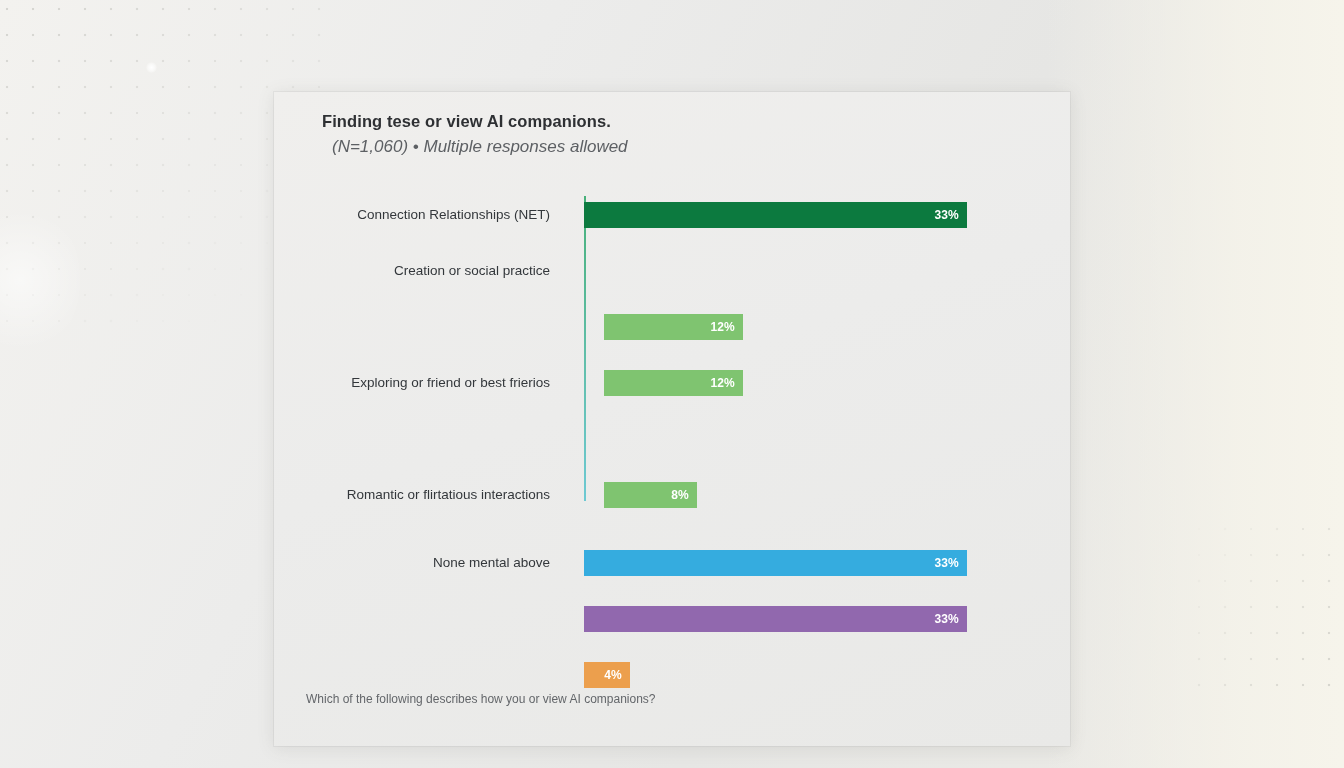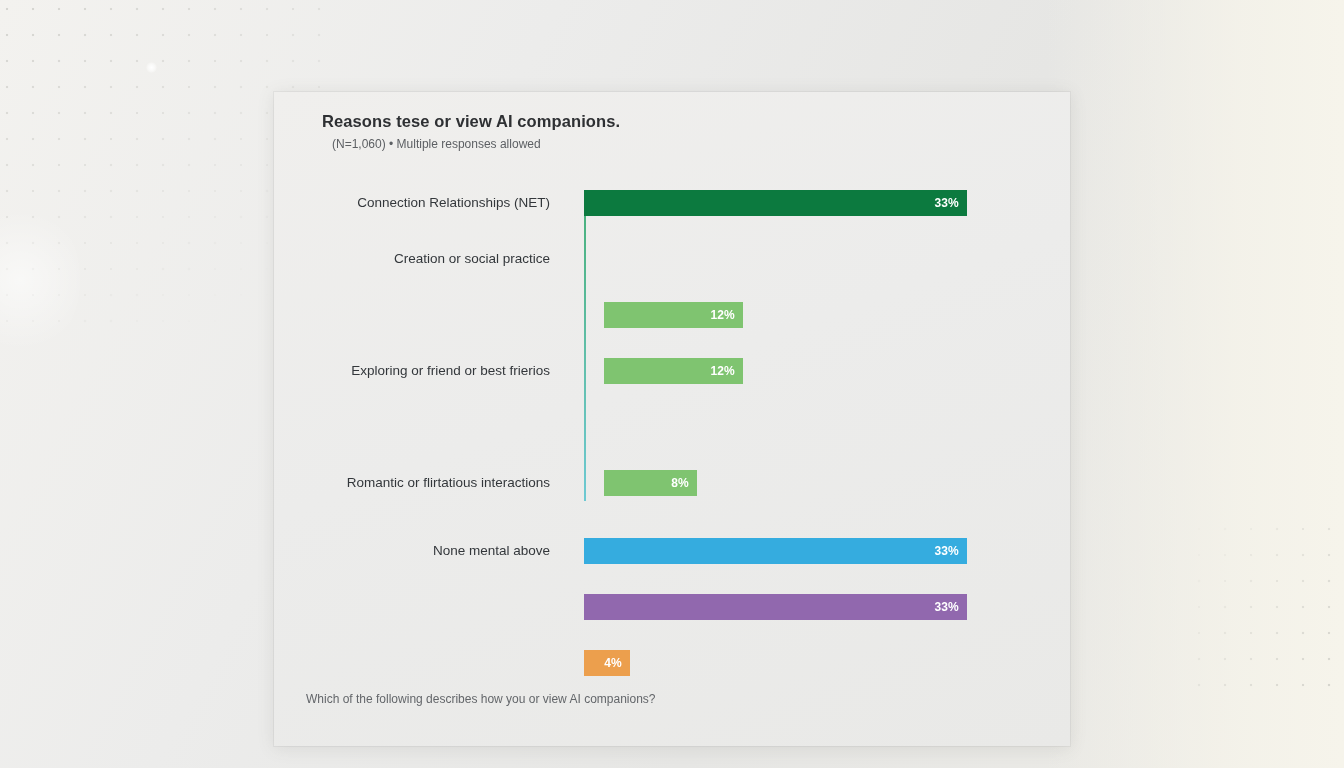--- a/index.html
+++ b/index.html
@@ -78,23 +78,24 @@
     left: 48px; top: 20px;
     font-size: 16.5px;
     font-weight: bold;
     color: #2e3033;
     letter-spacing: .1px;
     white-space: nowrap;
   }
   #chart-subtitle {
     position: absolute;
     left: 58px; top: 45px;
-    font-size: 12px;
+    font-size: 17px;
     color: #5d6064;
     white-space: nowrap;
+    font-style: italic;
   }
 
   
   #plot {
     position: absolute;
     left: 0; top: 0;
     width: 796px; height: 654px;
   }
   #axis-line {
     position: absolute;
@@ -102,20 +103,21 @@
     width: 2px; height: 305px;
     background: linear-gradient(180deg, #2aa565 0%, #49b7a0 55%, #57c3cf 100%);
     opacity: .85;
   }
 
   .row {
     position: absolute;
     left: 0;
     width: 796px;
     height: 30px;
+    margin-top: 12px;
   }
   .cat-label {
     position: absolute;
     right: 520px;
     top: 0;
     height: 30px;
     line-height: 30px;
     font-size: 13.5px;
     color: #33373b;
     white-space: nowrap;
@@ -154,21 +156,21 @@
 
 <div id="backdrop"></div>
 <div id="backdrop-warm"></div>
 <div id="dots-topleft" class="dots"></div>
 <div id="dots-bottomright" class="dots"></div>
 <div id="soft-blob"></div>
 <div id="glow-dot"></div>
 
 <div id="card">
 
-  <div id="chart-title">Reasons tese or view AI companions.</div>
+  <div id="chart-title">Finding tese or view AI companions.</div>
 
   <div id="chart-subtitle">(N=1,060) • Multiple responses allowed</div>
 
   <div id="plot">
     <div id="axis-line"></div>
 
   <div class="row" style="top: 96px;">
         <div class="cat-label">Connection Relationships (NET)</div>
         <div class="bar" style="left: 310px; width: 383px; background: rgb(12, 122, 63);">
           <span class="bar-value">33%</span>

